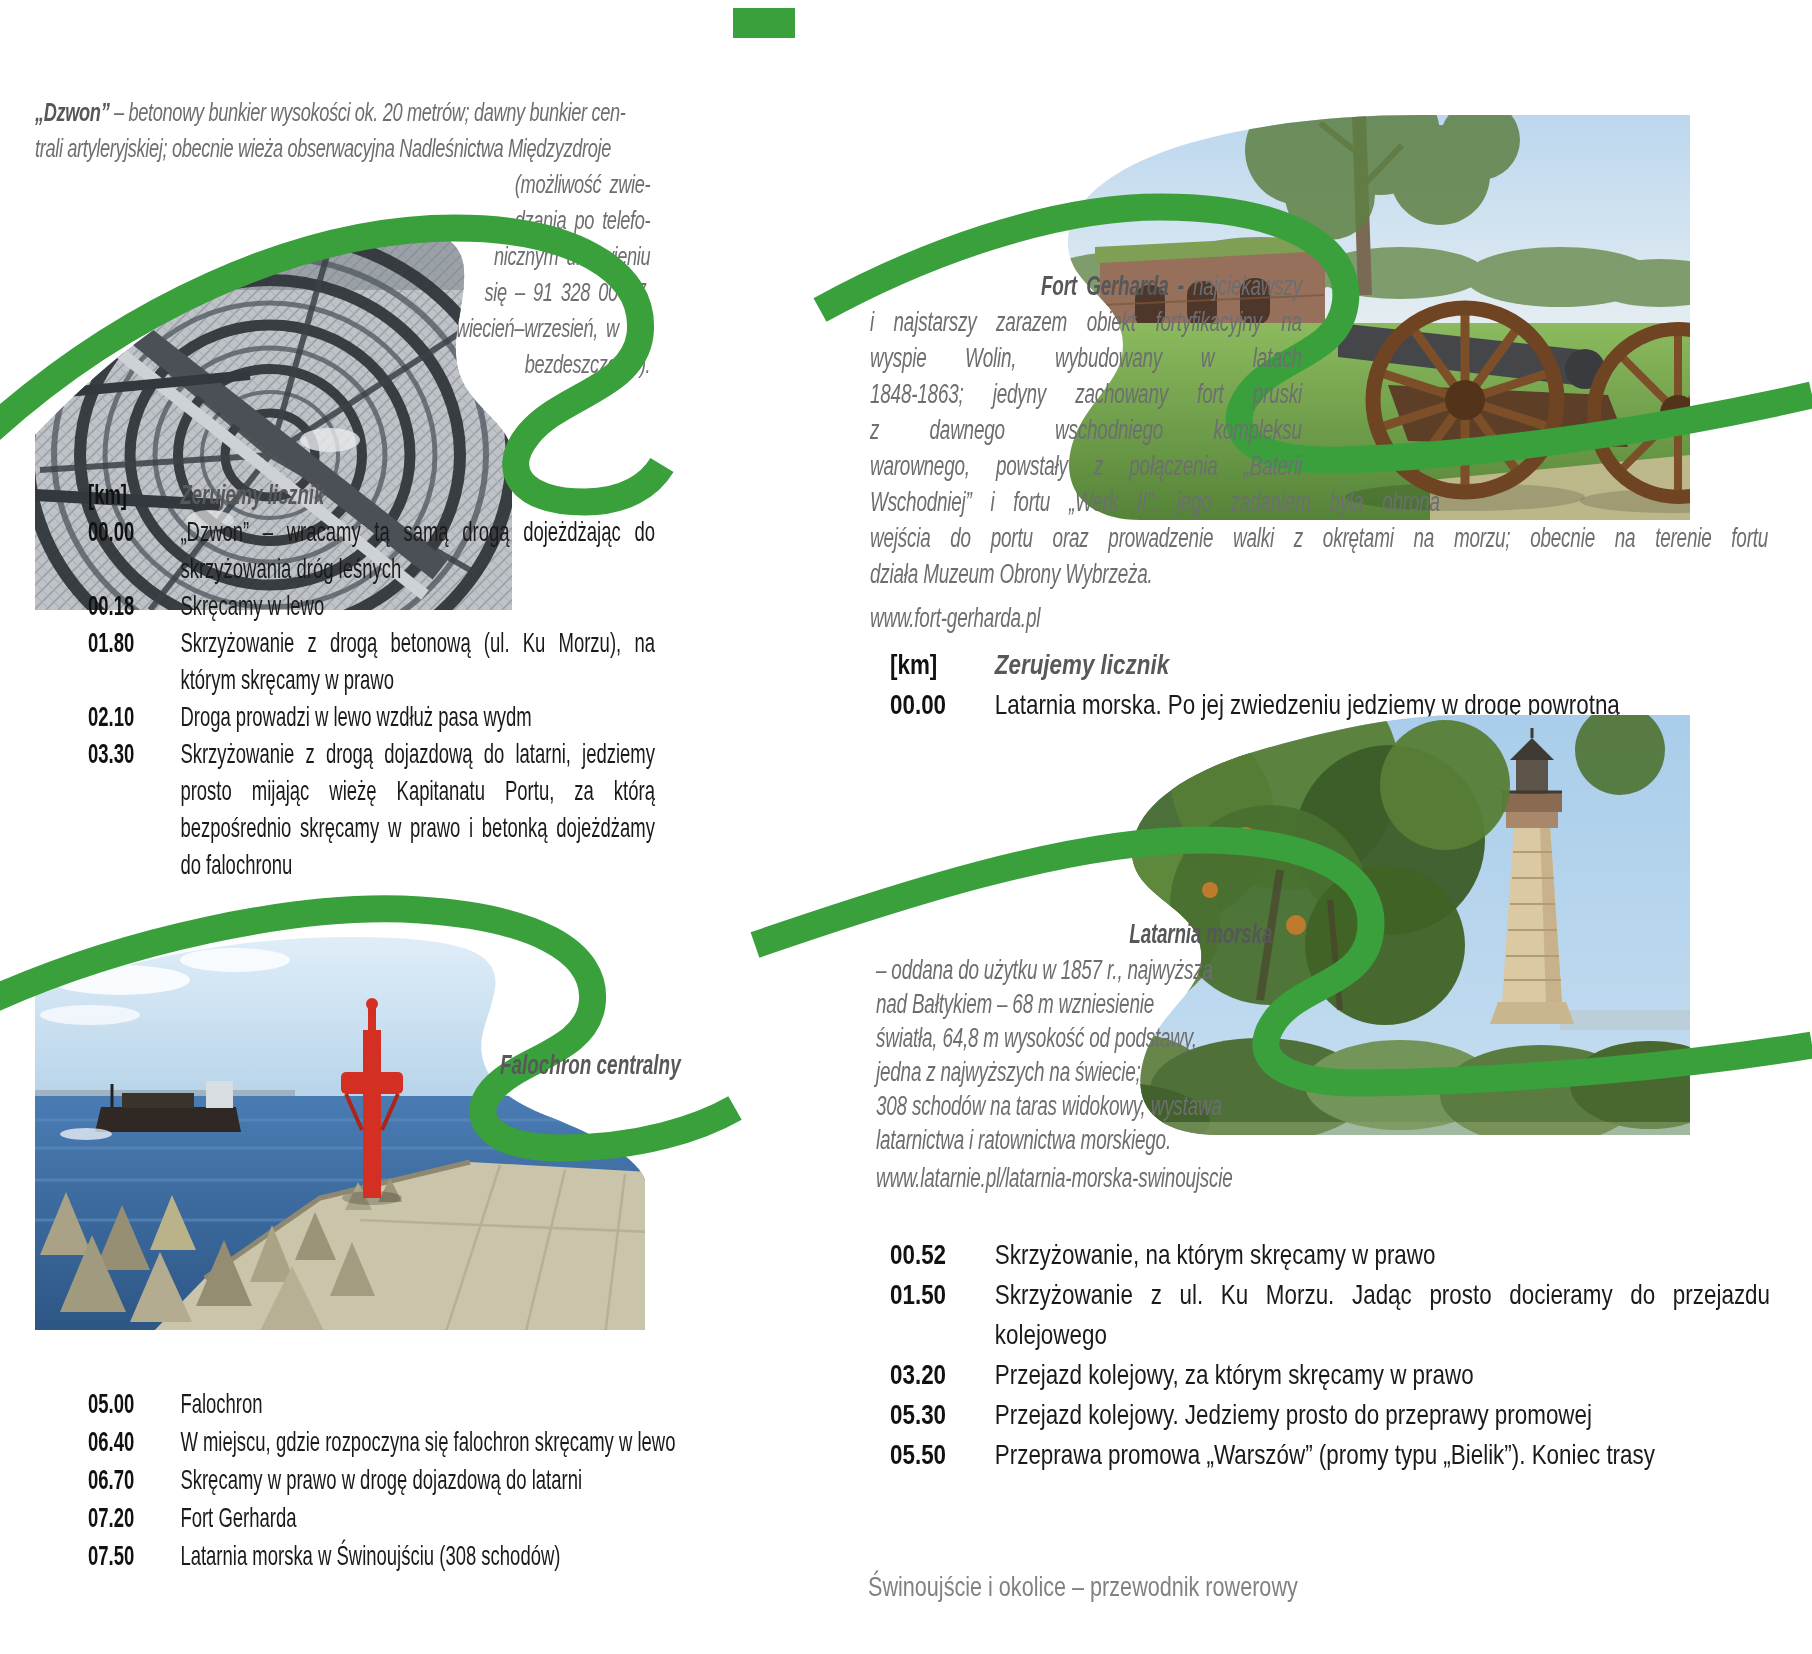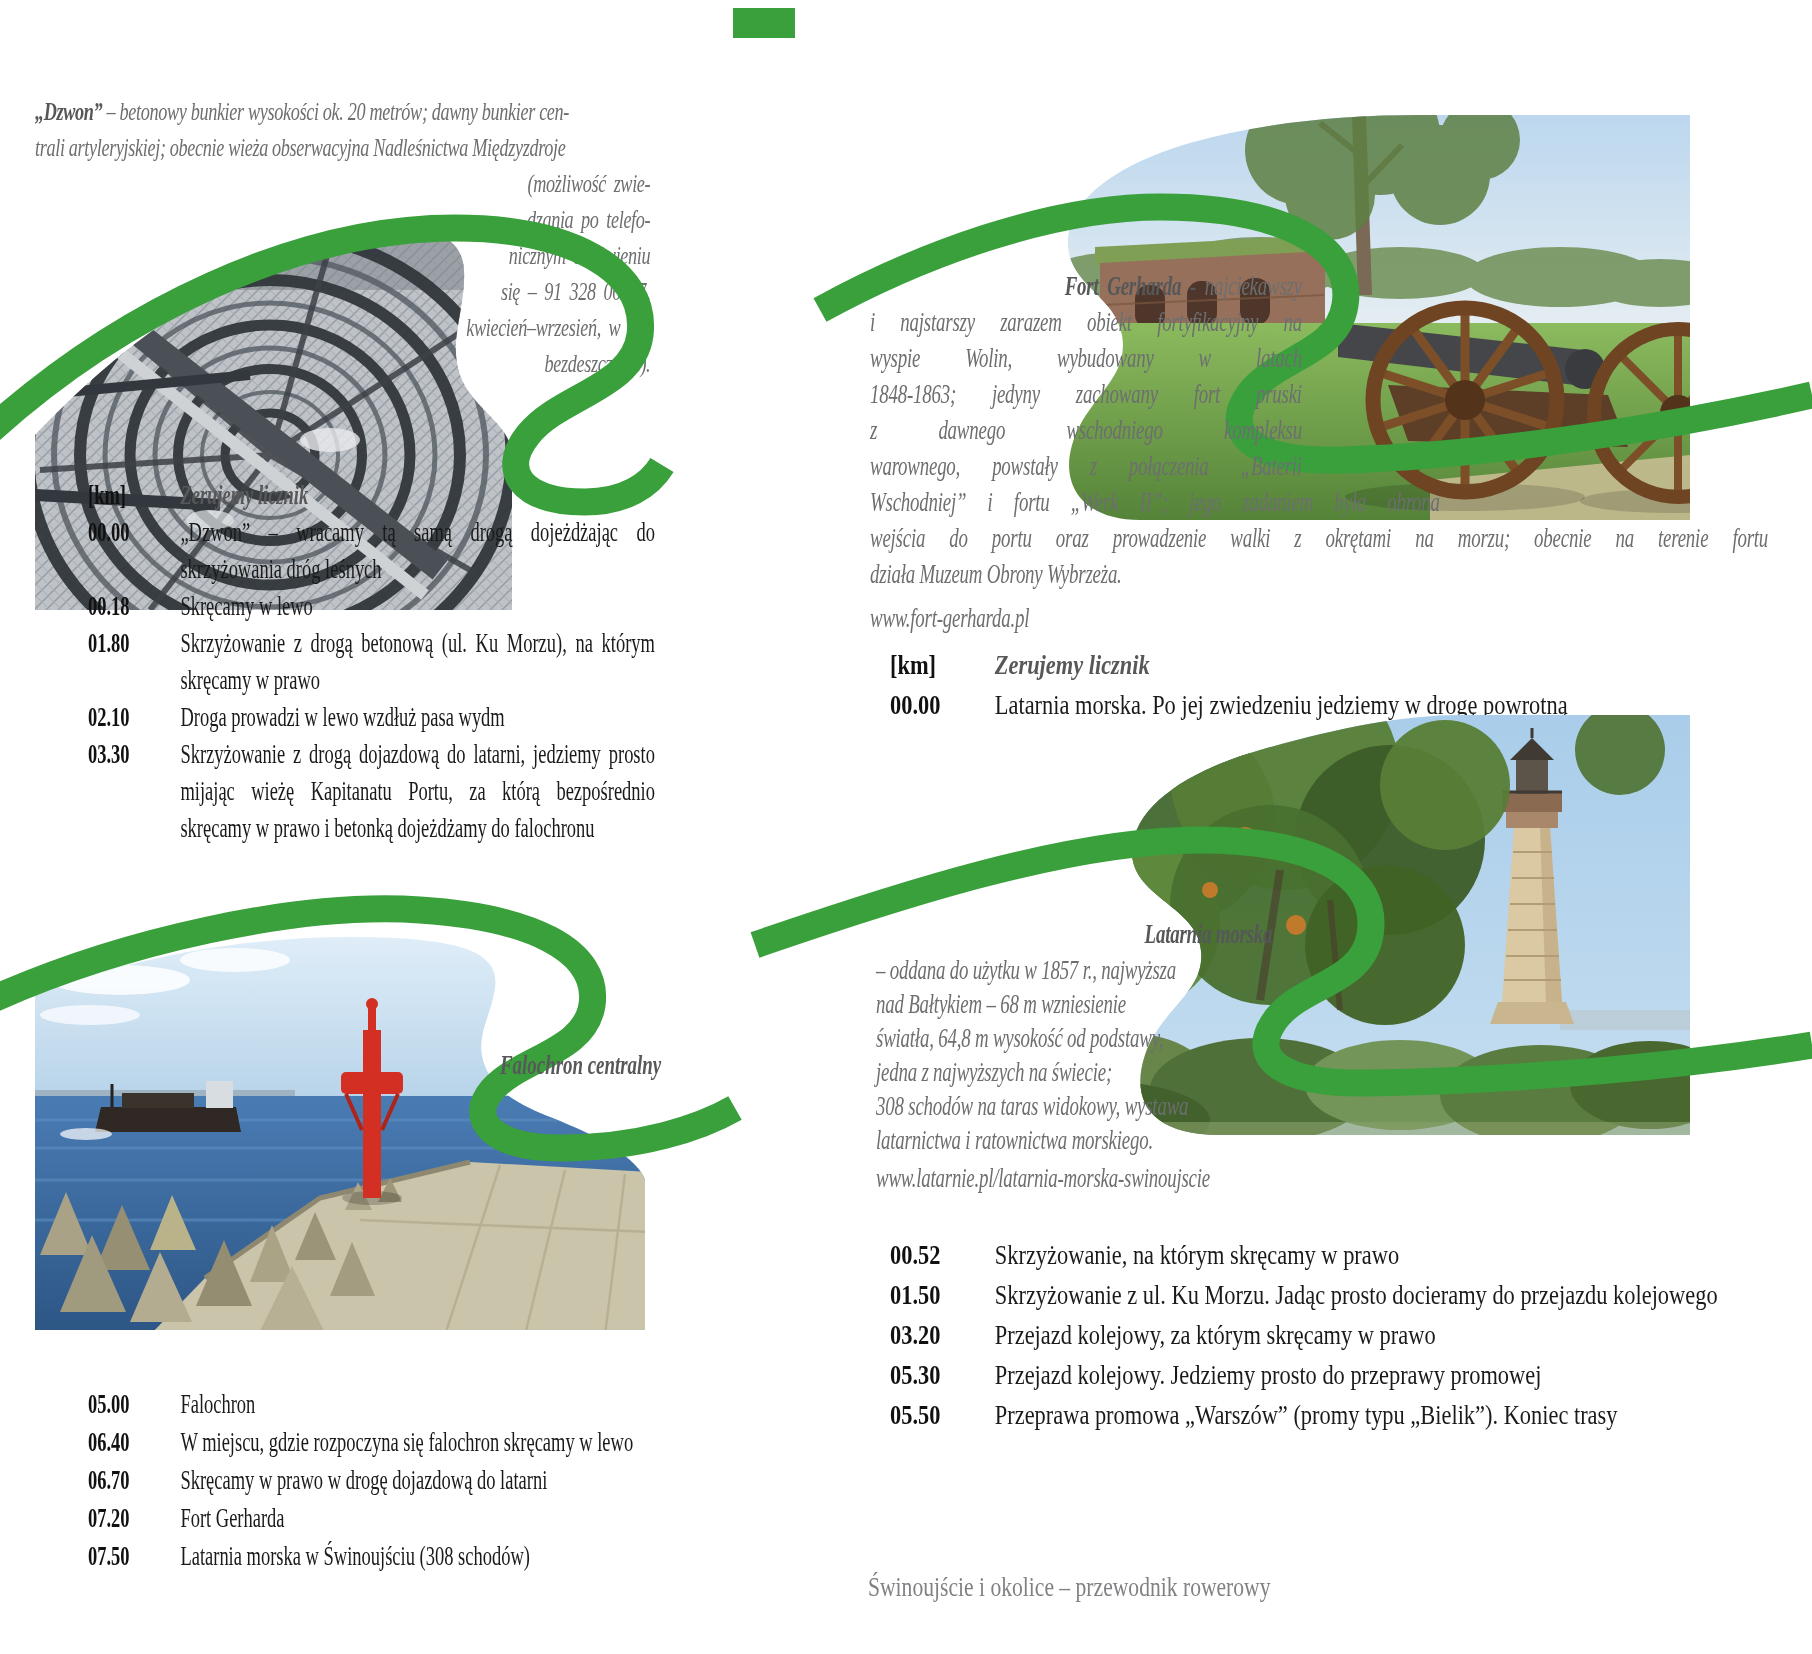--- a/index.html
+++ b/index.html
@@ -1,17 +1,17 @@
 <!DOCTYPE html>
 <html><head>
 <meta charset="utf-8">
 <style>
   html,body{margin:0;padding:0;background:#ffffff;}
   .page{position:relative;width:1812px;height:1654px;background:#fff;overflow:hidden;
-        font-family:Liberation Serif, serif;color:#1a1a1a;}
+        font-family:Liberation Sans, sans-serif;color:#1a1a1a;}
   .abs{position:absolute;}
   .cond66{transform:scaleX(0.66);transform-origin:0 0;}
   .cond70{transform:scaleX(0.70);transform-origin:0 0;}
   .cond80{transform:scaleX(0.80);transform-origin:0 0;}
   
   .intro{font-size:26px;line-height:36px;font-style:italic;color:#6d6e70;letter-spacing:-0.5px;}
   .intro .ln{white-space:nowrap;}
   .intro .wrapline{text-align:right;word-spacing:5px;white-space:nowrap;}
   .bdark{font-weight:700;color:#565759;}
   

